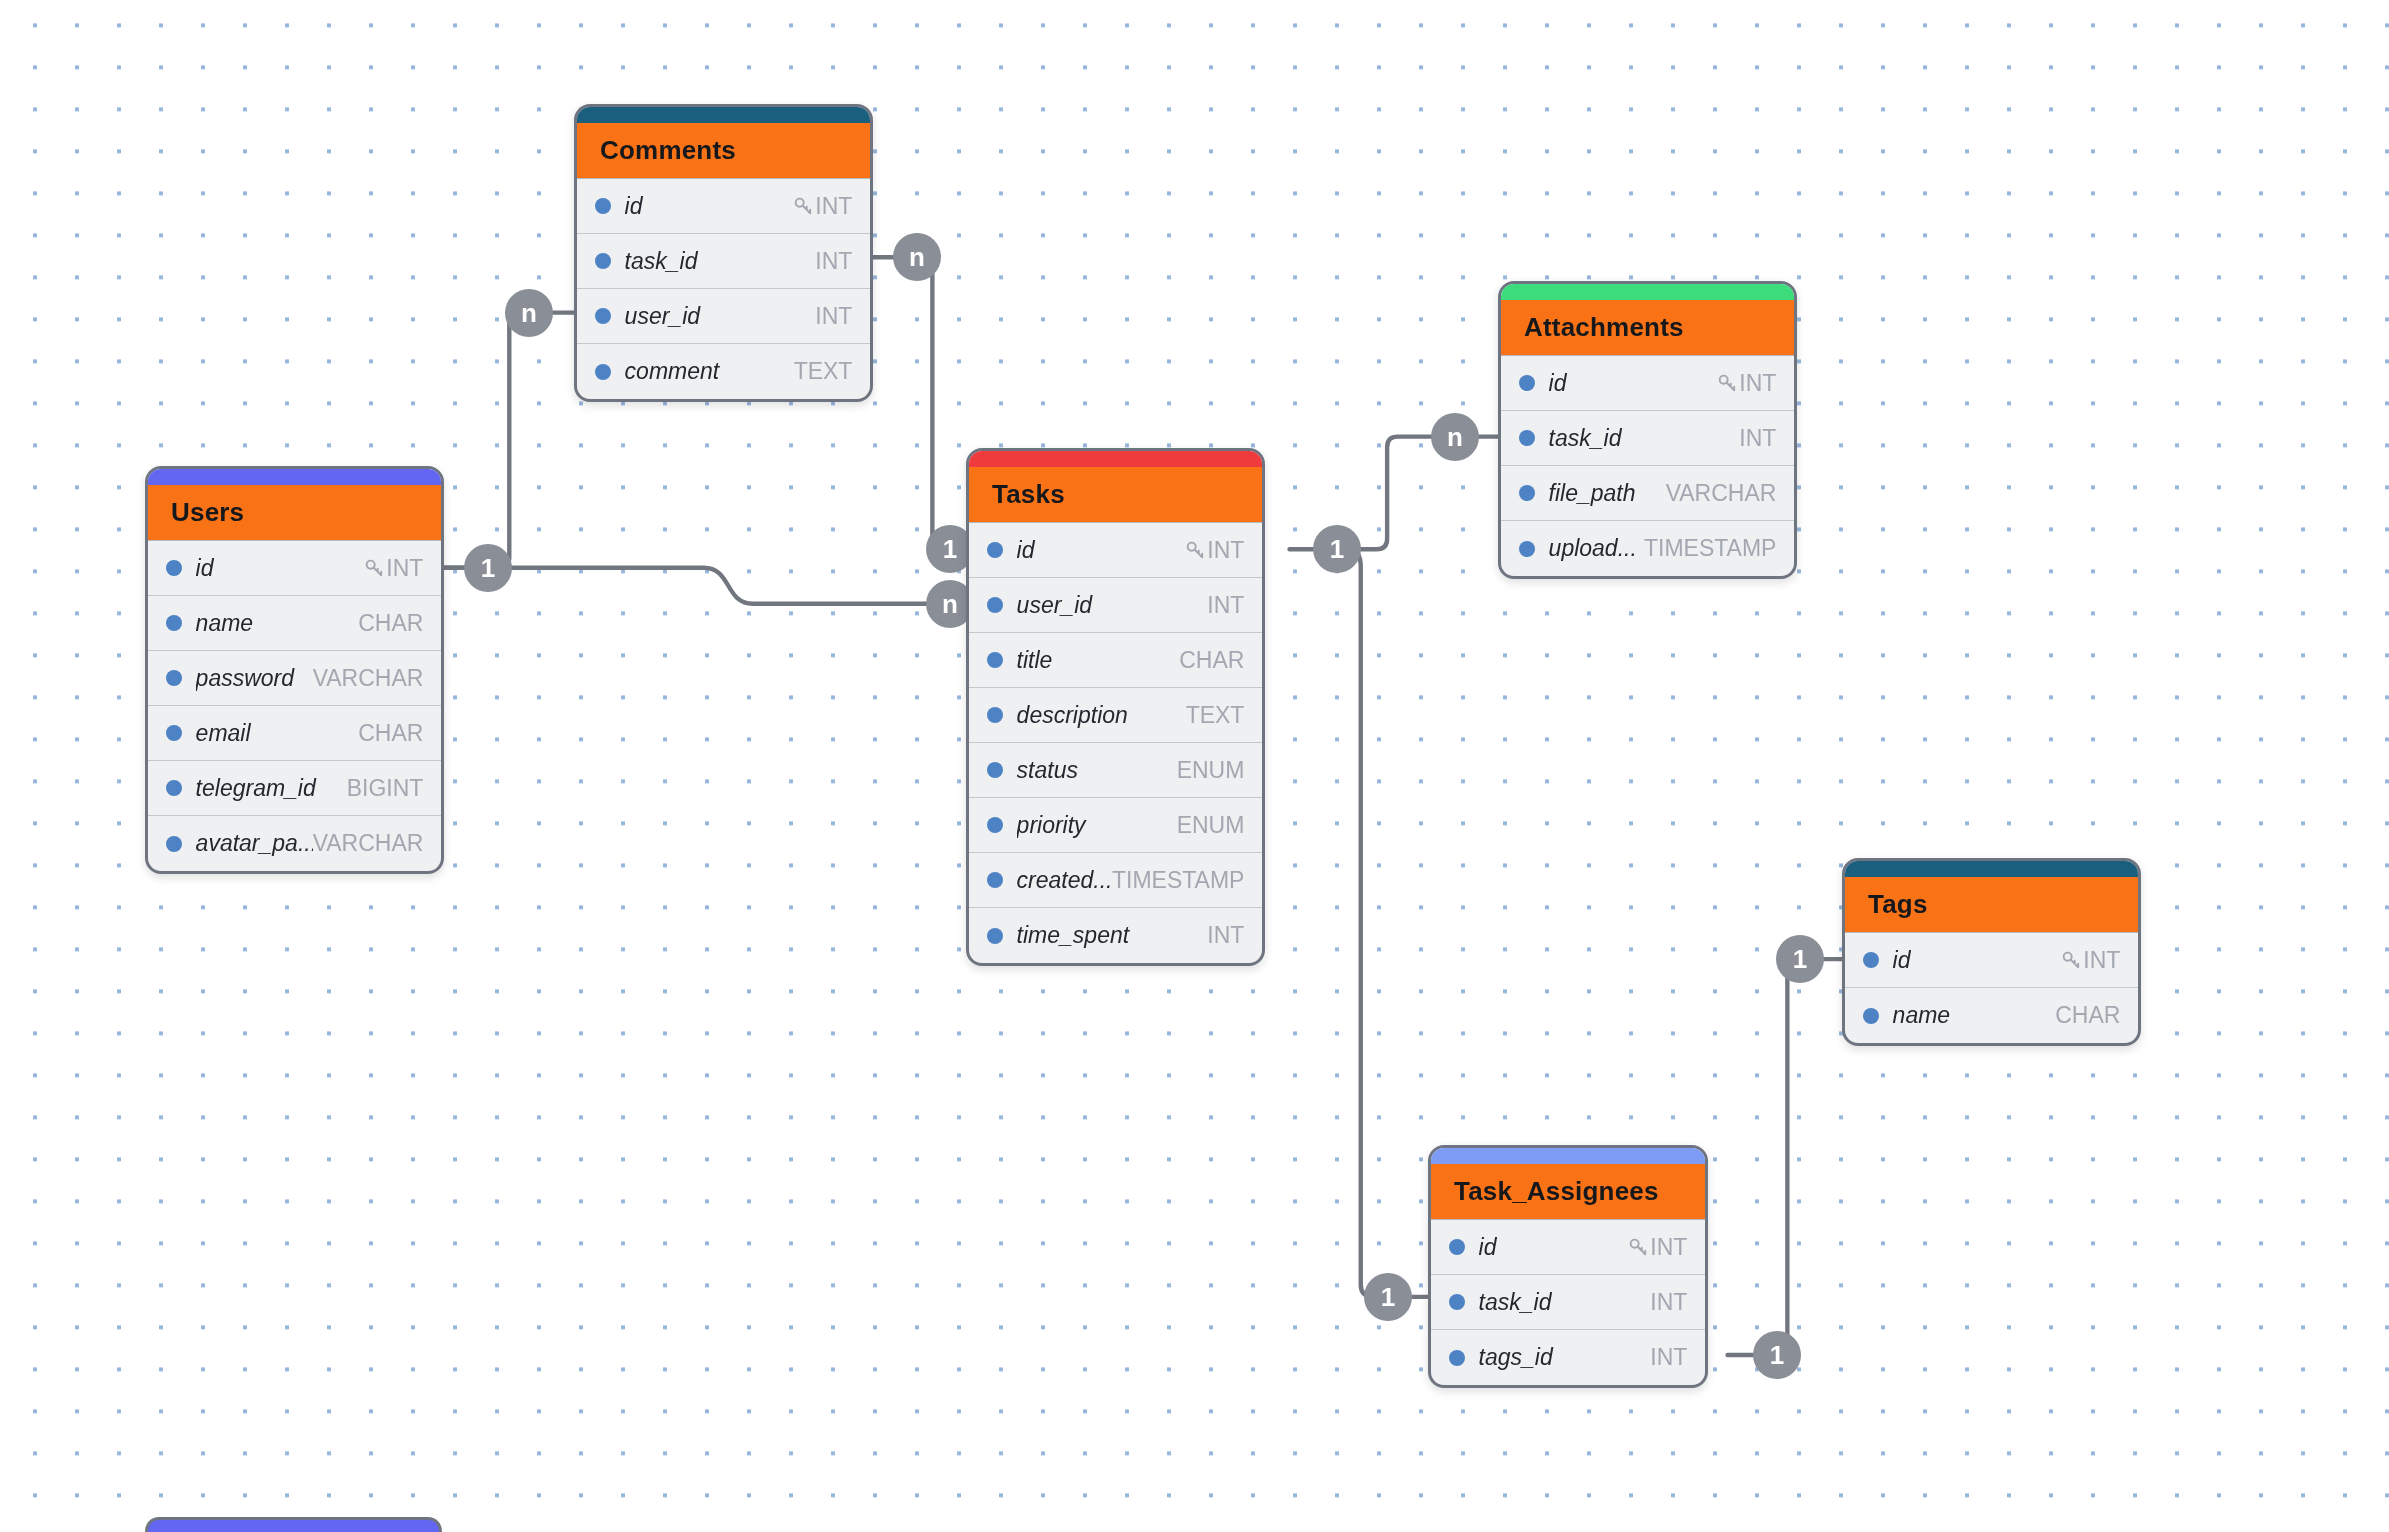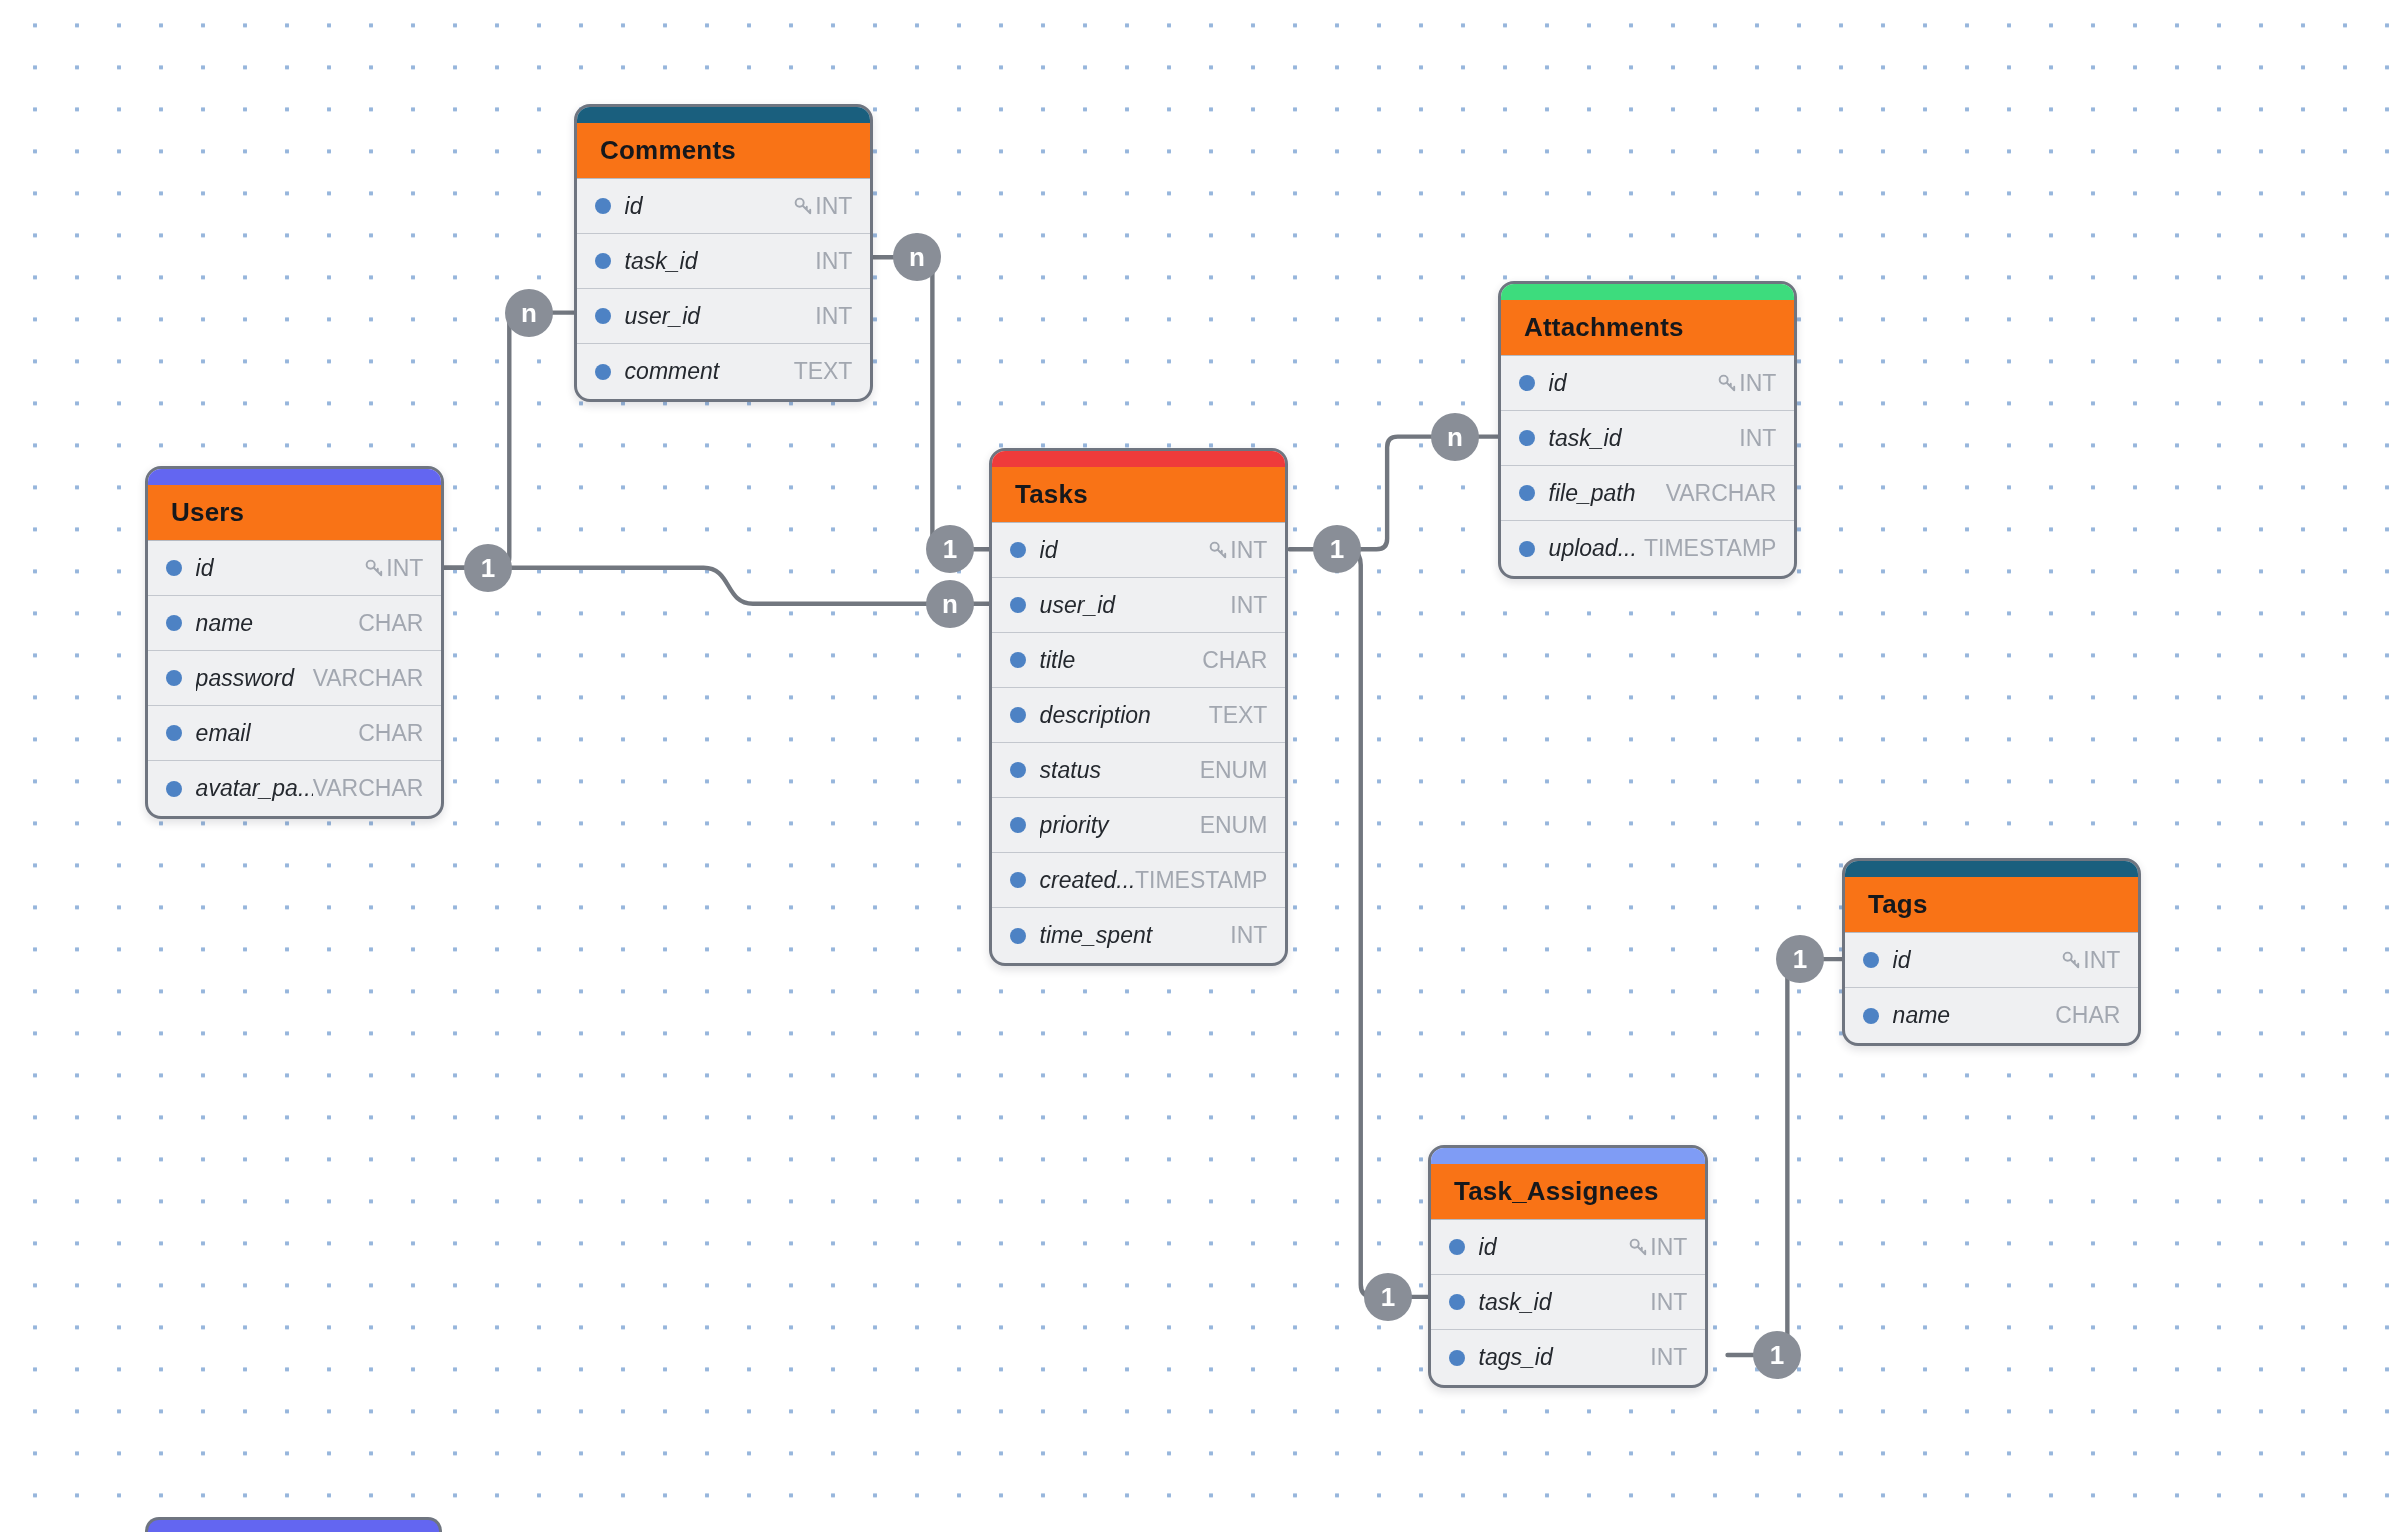--- a/index.html
+++ b/index.html
@@ -199,28 +199,35 @@
   </div>
   <div class="row">
     <span class="dot"></span>
     <span class="fname">email</span>
     <span class="ftype">
         <span>CHAR</span>
       </span>
   </div>
   <div class="row">
     <span class="dot"></span>
+    <span class="fname">telegram_id</span>
+    <span class="ftype">
+        <span>BIGINT</span>
+      </span>
+  </div>
+  <div class="row">
+    <span class="dot"></span>
     <span class="fname">avatar_pa...</span>
     <span class="ftype">
         <span>VARCHAR</span>
       </span>
   </div>
 </div>
 
-<div class="tbl" style="left:989px;top:448px">
+<div class="tbl" style="left:966px;top:448px">
   <div class="strip" style="background: rgb(239, 59, 59);"></div>
   <div class="ttl">Tasks</div>
   <div class="row">
     <span class="dot"></span>
     <span class="fname">id</span>
     <span class="ftype">
         <svg class="key" viewBox="0 0 24 24" width="23" height="23">
           <g fill="none" stroke="#a2a7b0" stroke-width="2" stroke-linecap="round">
             <circle cx="8" cy="8" r="4.2"></circle>
             <path d="M11.2 11.2 L19 19 M19 19 v-3.6 M15.4 15.4 v-3.2"></path>

